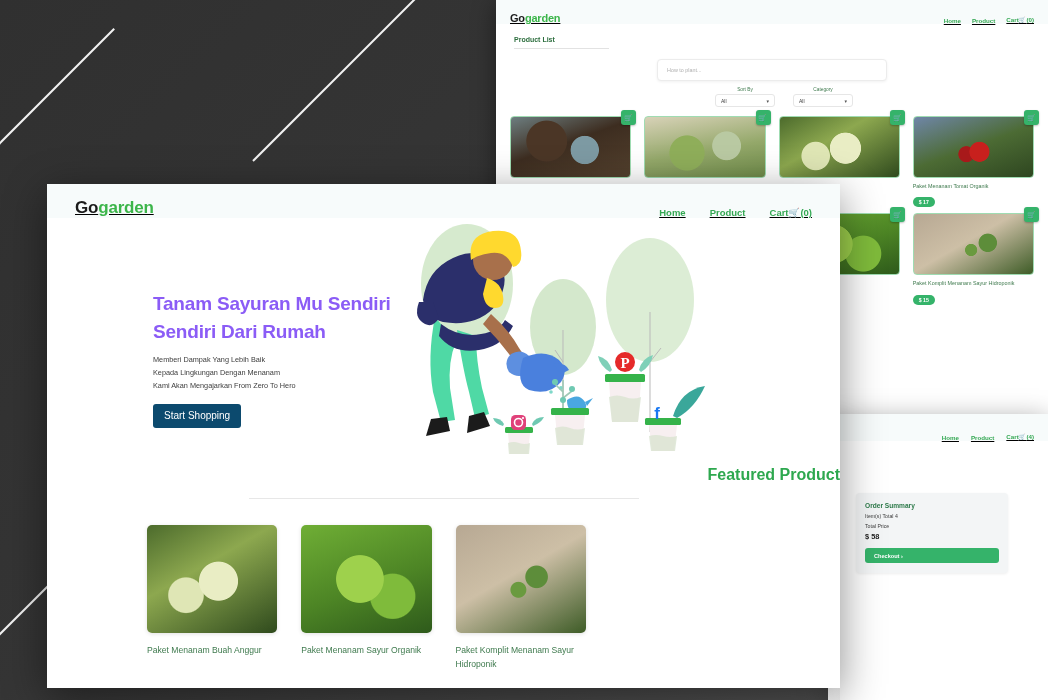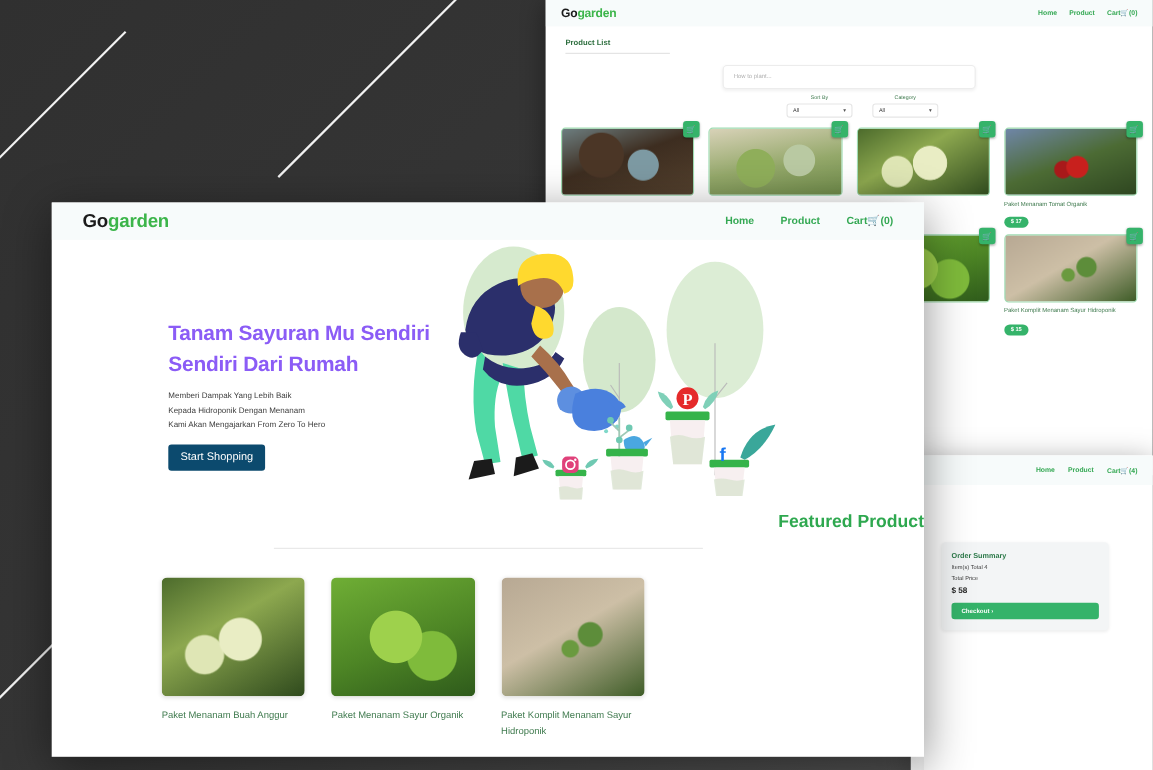--- a/index.html
+++ b/index.html
@@ -25,22 +25,23 @@
   
   .win {
     position: absolute;
     background: #ffffff;
     overflow: hidden;
     box-shadow: 0 6px 26px rgba(0,0,0,0.40);
   }
   .navbar {
     background: #f7fbfb;
     display: flex;
-    align-items: center;
+    align-items: flex-end;
     justify-content: space-between;
+    text-decoration: underline;
   }
   .brand { font-weight: bold; letter-spacing: -0.2px; }
   .brand .go { color: #1b1b1b; }
   .brand .garden { color: #3cb54a; }
   .navlinks { display: flex; align-items: center; }
   .navlinks a {
     color: #34a853; text-decoration: none; font-weight: 600;
   }
   .cart-glyph { color: #2c2c2c; }
 
@@ -362,21 +363,21 @@
   </div>
 
   <div class="hero">
     <div class="hero-copy">
       <div class="hero-h1">
         <div>Tanam Sayuran Mu Sendiri</div>
         <div>Sendiri Dari Rumah</div>
       </div>
       <div class="hero-sub">
         <div>Memberi Dampak Yang Lebih Baik</div>
-        <div>Kepada Hidroponik Dengan Menanam</div>
+        <div>Kepada Lingkungan Dengan Menanam</div>
         <div>Kami Akan Mengajarkan From Zero To Hero</div>
       </div>
       <div class="start-btn">Start Shopping</div>
     </div>
 
     <div class="hero-art">
       <svg viewBox="0 0 300 232" width="300" height="232" style="position:absolute;left:8px;top:4px;">
 
         <ellipse cx="62" cy="62" rx="46" ry="60" fill="#cfe6c6" opacity="0.85"></ellipse>
         <ellipse cx="158" cy="105" rx="33" ry="48" fill="#cfe6c6" opacity="0.9"></ellipse>

